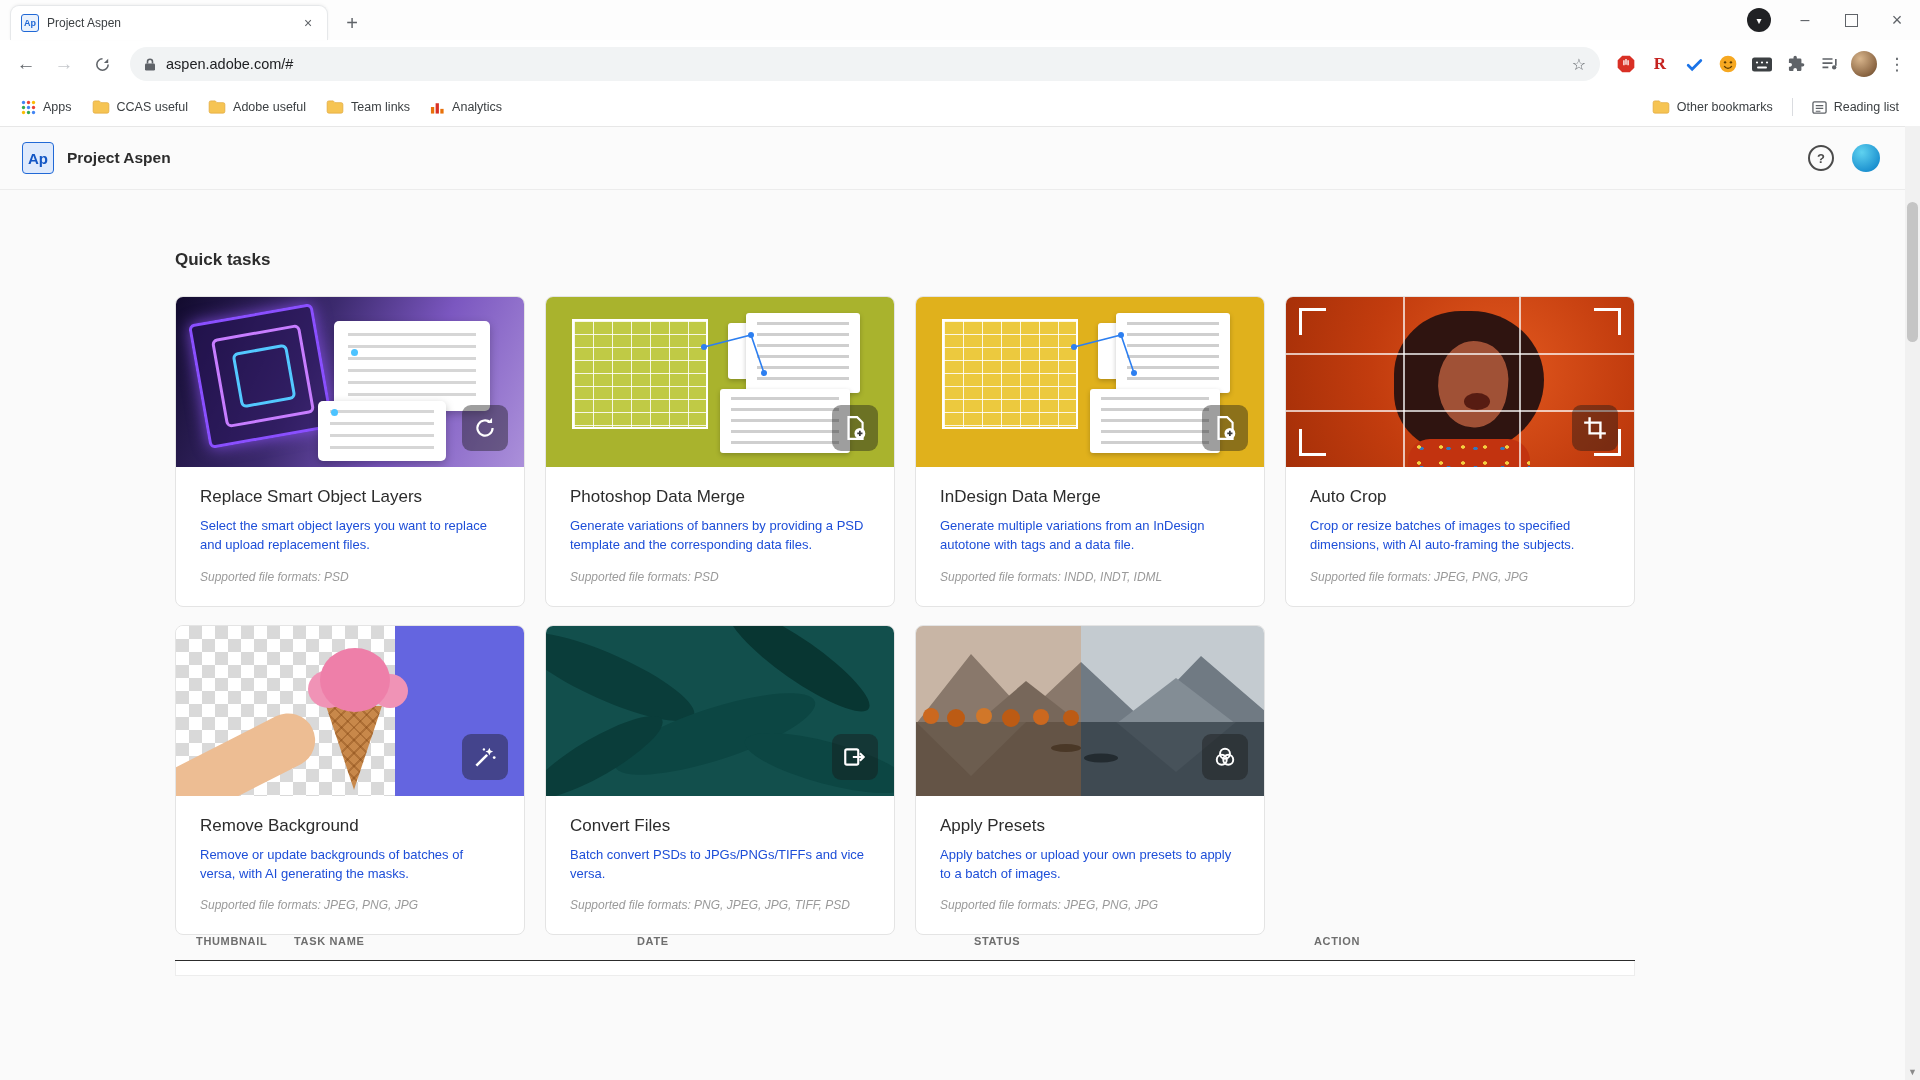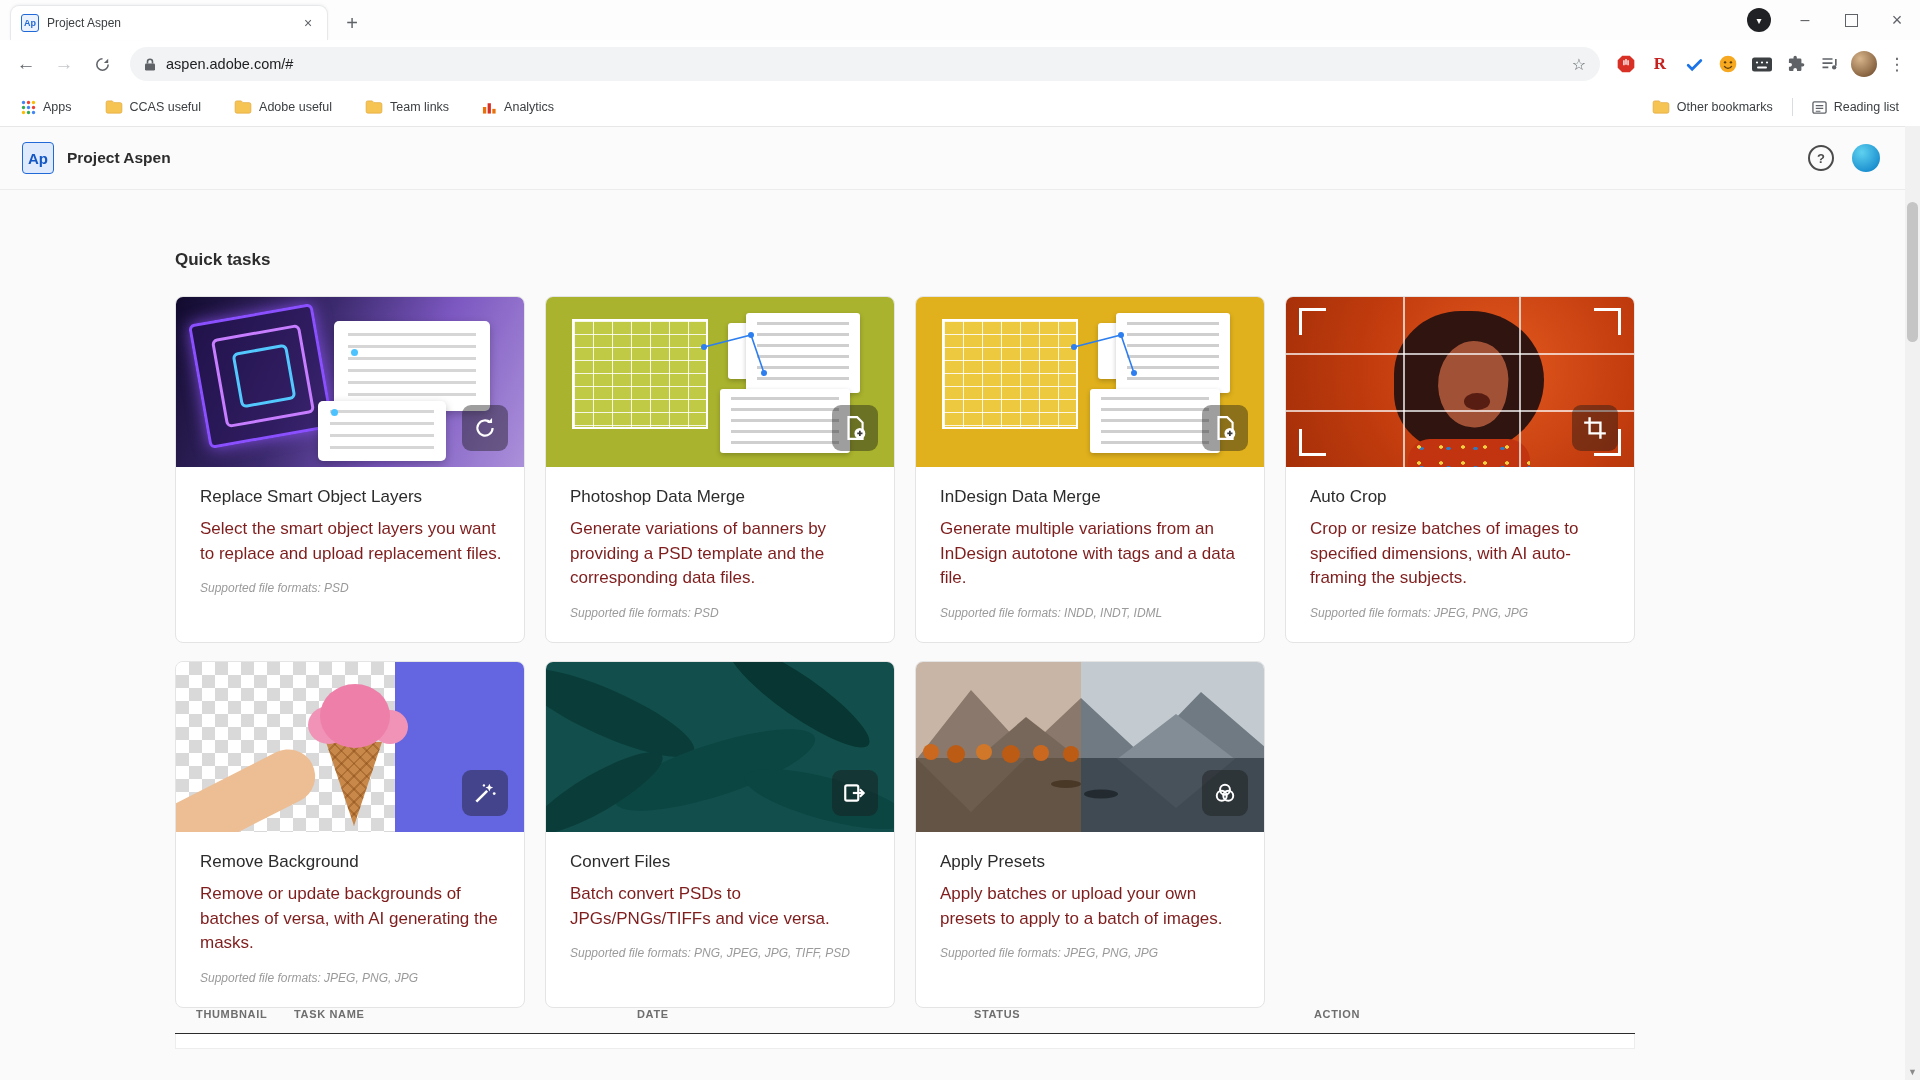--- a/index.html
+++ b/index.html
@@ -33,21 +33,21 @@
   .addr{flex:1;height:34px;background:#f1f3f4;border-radius:17px;display:flex;align-items:center;
        padding:0 14px;margin:0 8px;gap:10px;}
   .url{font-size:14.5px;color:#202124;}
   .addr-star{margin-left:auto;font-size:16px;color:#5f6368;}
   .ext{width:32px;height:32px;display:flex;align-items:center;justify-content:center;border-radius:50%;}
   .ext-r{font-family:"Liberation Serif",serif;font-weight:bold;font-size:17px;color:#c5221f;}
   .avatar-sm{width:26px;height:26px;border-radius:50%;background:radial-gradient(circle at 35% 30%,#d8b58c,#8a6542 70%,#55402a);}
   .menu-dots{font-size:17px;color:#5f6368;width:30px;text-align:center;}
 
   .bookmarks{height:38px;background:#fff;border-bottom:1px solid #e7e7e7;display:flex;align-items:center;
-       padding:0 12px;gap:15px;font-size:12.5px;color:#3c4043;}
+       padding:0 12px;gap:2px;font-size:12.5px;color:#3c4043;}
   .bm{display:flex;align-items:center;gap:7px;padding:4px 9px;border-radius:5px;}
   .bm-right{margin-left:auto;display:flex;align-items:center;gap:2px;}
   .bm-divider{width:1px;height:18px;background:#dadce0;margin:0 8px;}
 
   
   .page-header{height:62px;background:#fbfbfb;display:flex;align-items:center;padding:0 22px;
        border-bottom:1px solid #ececec;}
   .app-logo{width:30px;height:30px;background:#dfeafc;border:1.5px solid #2169d6;border-radius:4px;
        color:#1356c4;font-weight:bold;font-size:15px;display:flex;align-items:center;justify-content:center;}
   .app-title{margin-left:13px;font-size:15.5px;font-weight:bold;color:#2c2c2c;}
@@ -57,21 +57,21 @@
   .avatar-page{width:28px;height:28px;border-radius:50%;background:radial-gradient(circle at 35% 30%,#5fd2f0,#1b90cf 75%);}
 
   
   .content{padding-left:175px;}
   .section-title{font-size:17px;font-weight:bold;color:#2c2c2c;margin:60px 0 26px;}
   .grid{display:grid;grid-template-columns:repeat(4,350px);gap:18px 20px;width:1460px;}
   .card{background:#fff;border:1px solid #e4e4e4;border-radius:8px;overflow:hidden;}
   .card-img{height:170px;position:relative;overflow:hidden;}
   .card-body{padding:20px 24px 22px;}
   .card-title{font-size:17px;color:#2c2c2c;margin-bottom:10px;}
-  .card-desc{font-size:17px;color:#7f1d1d;line-height:1.45;margin-bottom:15px;width:302px;}
+  .card-desc{font-size:13px;color:#1d4ed8;line-height:1.45;margin-bottom:15px;width:302px;}
   .card-formats{font-size:12px;font-style:italic;color:#9a9a9a;}
   .ov{position:absolute;right:16px;bottom:16px;width:46px;height:46px;background:rgba(25,25,25,.42);
       border-radius:9px;display:flex;align-items:center;justify-content:center;}
 
   
   .art-smart{background:linear-gradient(115deg,#120b2e 0%,#3c2a6e 38%,#7b57c0 66%,#ab90da 100%);}
   .frame{position:absolute;border:3px solid;border-radius:6px;}
   .f1{left:22px;top:16px;width:120px;height:120px;border-color:#8a4fff;transform:rotate(-10deg);
       background:rgba(40,20,90,.55);box-shadow:0 0 16px rgba(150,90,255,.75);}
   .f2{left:42px;top:34px;width:84px;height:84px;border-color:#c77dff;transform:rotate(-10deg);}

